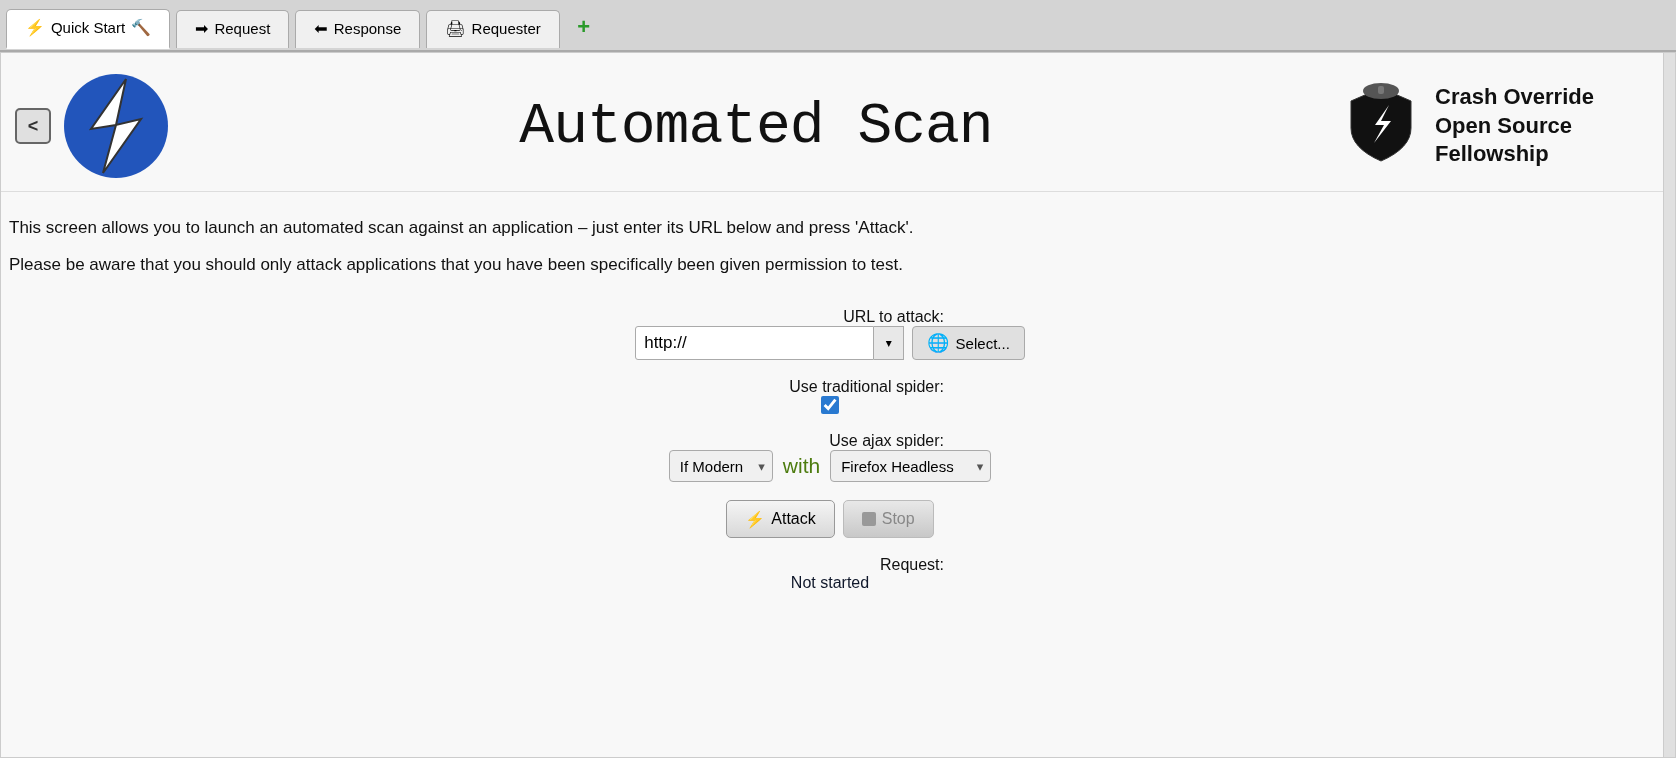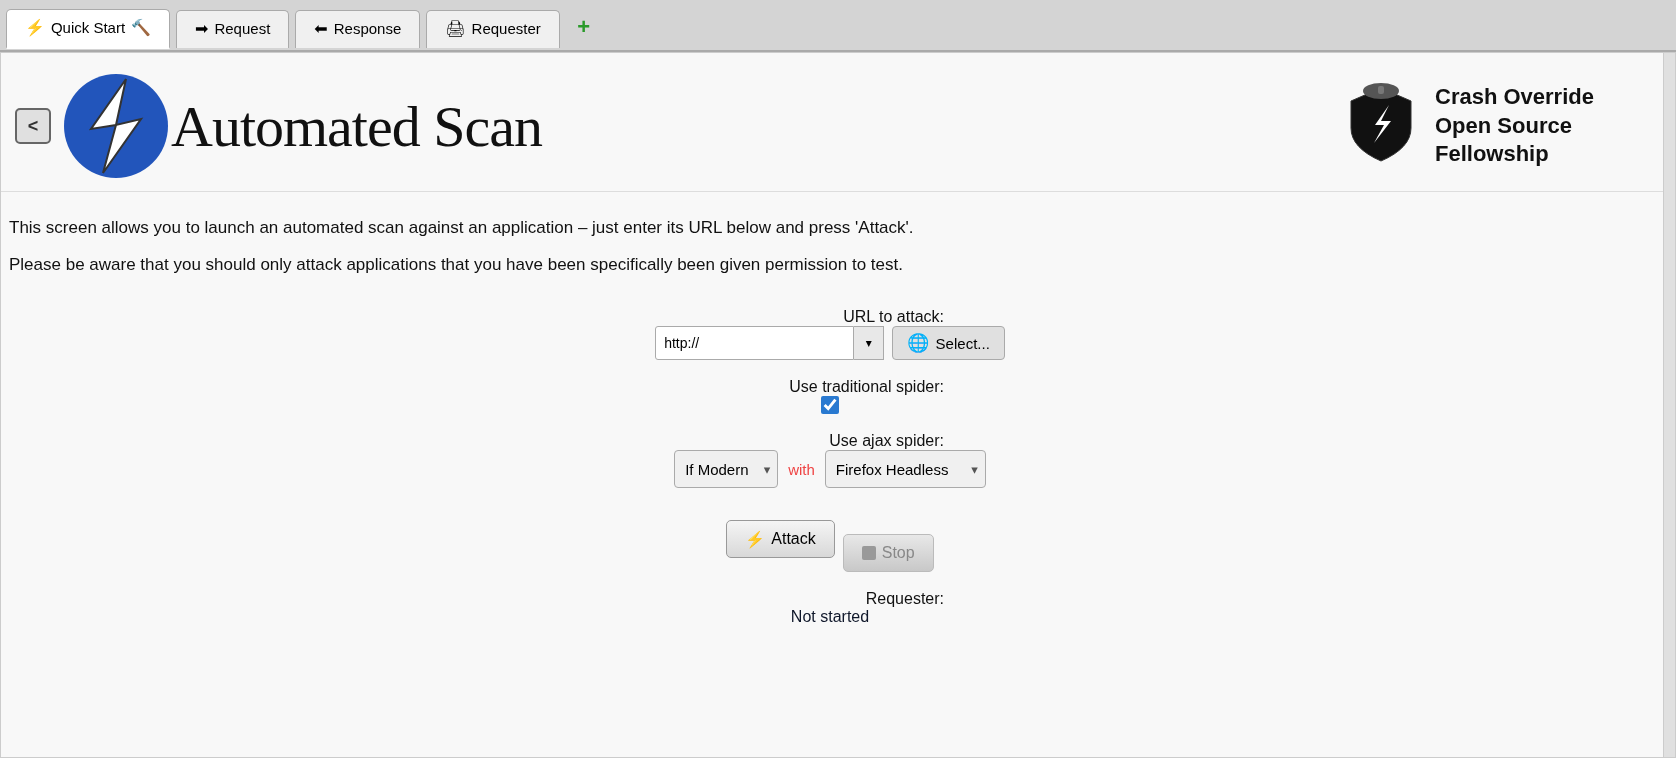--- a/index.html
+++ b/index.html
@@ -91,26 +91,26 @@
       flex-shrink: 0;
     }
     .logo-icon {
       width: 110px;
       height: 110px;
       margin-left: 10px;
       flex-shrink: 0;
     }
     .page-title {
       flex: 1;
-      text-align: left;
+      text-align: center;
       font-size: 58px;
       font-weight: 300;
       color: #111;
       letter-spacing: -1px;
-      font-family: Liberation Serif, serif;
+      font-family: Liberation Mono, monospace;
     }
     .brand-logo {
       display: flex;
       align-items: flex-start;
       gap: 14px;
       flex-shrink: 0;
     }
     .acorn-icon {
       width: 80px;
       height: 80px;
@@ -156,21 +156,21 @@
       display: flex;
       align-items: center;
       flex: 1;
     }
     .url-input {
       flex: 1;
       height: 34px;
       border: 1px solid #aaa;
       border-radius: 3px 0 0 3px;
       padding: 4px 8px;
-      font-size: 14px;
+      font-size: 17px;
       background: #fff;
       outline: none;
     }
     .url-dropdown-btn {
       width: 30px;
       height: 34px;
       border: 1px solid #aaa;
       border-left: none;
       background: #e8e8e8;
       cursor: pointer;
@@ -201,21 +201,21 @@
       height: 18px;
       accent-color: #2979d0;
       cursor: pointer;
     }
     .ajax-group {
       display: flex;
       align-items: center;
       gap: 10px;
     }
     .select-control {
-      height: 38px;
+      height: 32px;
       border: 1px solid #aaa;
       border-radius: 4px;
       background: #f0f0f0;
       padding: 0 10px;
       font-size: 15px;
       cursor: pointer;
       appearance: none;
       -webkit-appearance: none;
       padding-right: 28px;
       position: relative;
@@ -228,22 +228,22 @@
       content: "▾";
       position: absolute;
       right: 8px;
       top: 50%;
       transform: translateY(-50%);
       pointer-events: none;
       font-size: 13px;
       color: #555;
     }
     .with-label {
-      font-size: 15px;
-      color: #ef4444;
+      font-size: 21px;
+      color: #4d7c0f;
       text-align: right;
     }
     .buttons-row {
       display: flex;
       align-items: center;
       gap: 8px;
     }
     .attack-btn {
       display: flex;
       align-items: center;
@@ -262,21 +262,20 @@
       align-items: center;
       gap: 6px;
       height: 38px;
       padding: 0 18px;
       border: 1px solid #bbb;
       border-radius: 5px;
       background: linear-gradient(to bottom, #e8e8e8, #c8c8c8);
       cursor: pointer;
       font-size: 16px;
       color: #888;
-      margin-top: 28px;
     }
     .stop-icon {
       width: 14px;
       height: 14px;
       background: #999;
       border-radius: 2px;
     }
     .progress-value {
       font-size: 16px;
       color: #0f172a;
@@ -397,21 +396,21 @@
             <span>Attack</span>
           </button>
           <button class="stop-btn">
             <div class="stop-icon"></div>
             <span>Stop</span>
           </button>
         </div>
       </div>
 
       <div class="form-row">
-        <div class="form-label">Requester:</div>
+        <div class="form-label">Request:</div>
         <span class="progress-value">Not started</span>
       </div>
 
     </div>
   </div>
 
   <div class="scrollbar-hint"></div>
 </div>
 
 </body></html>

